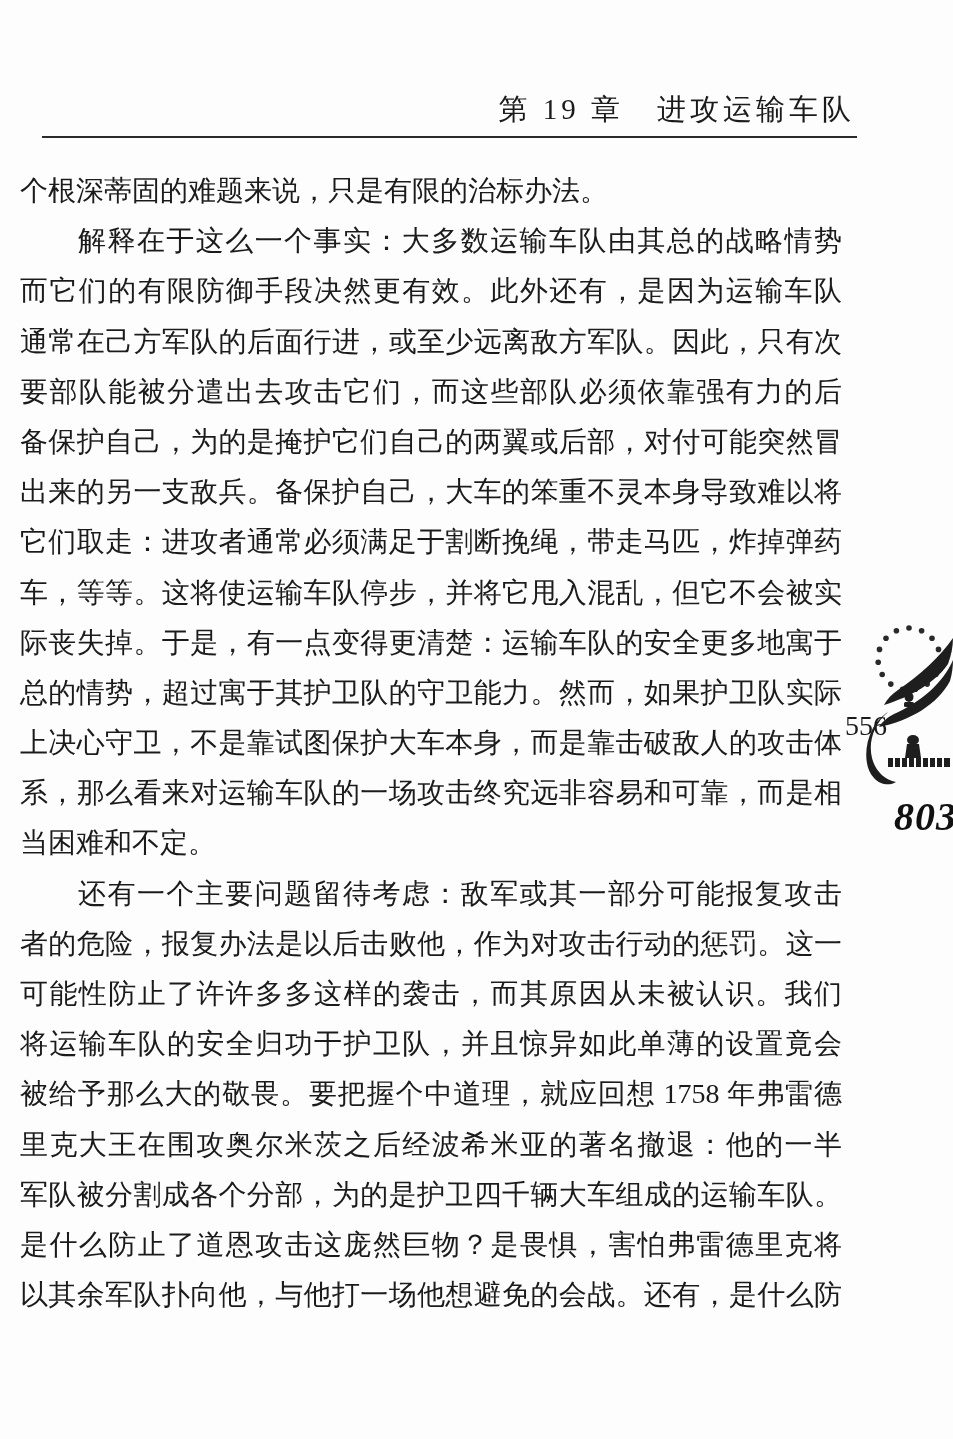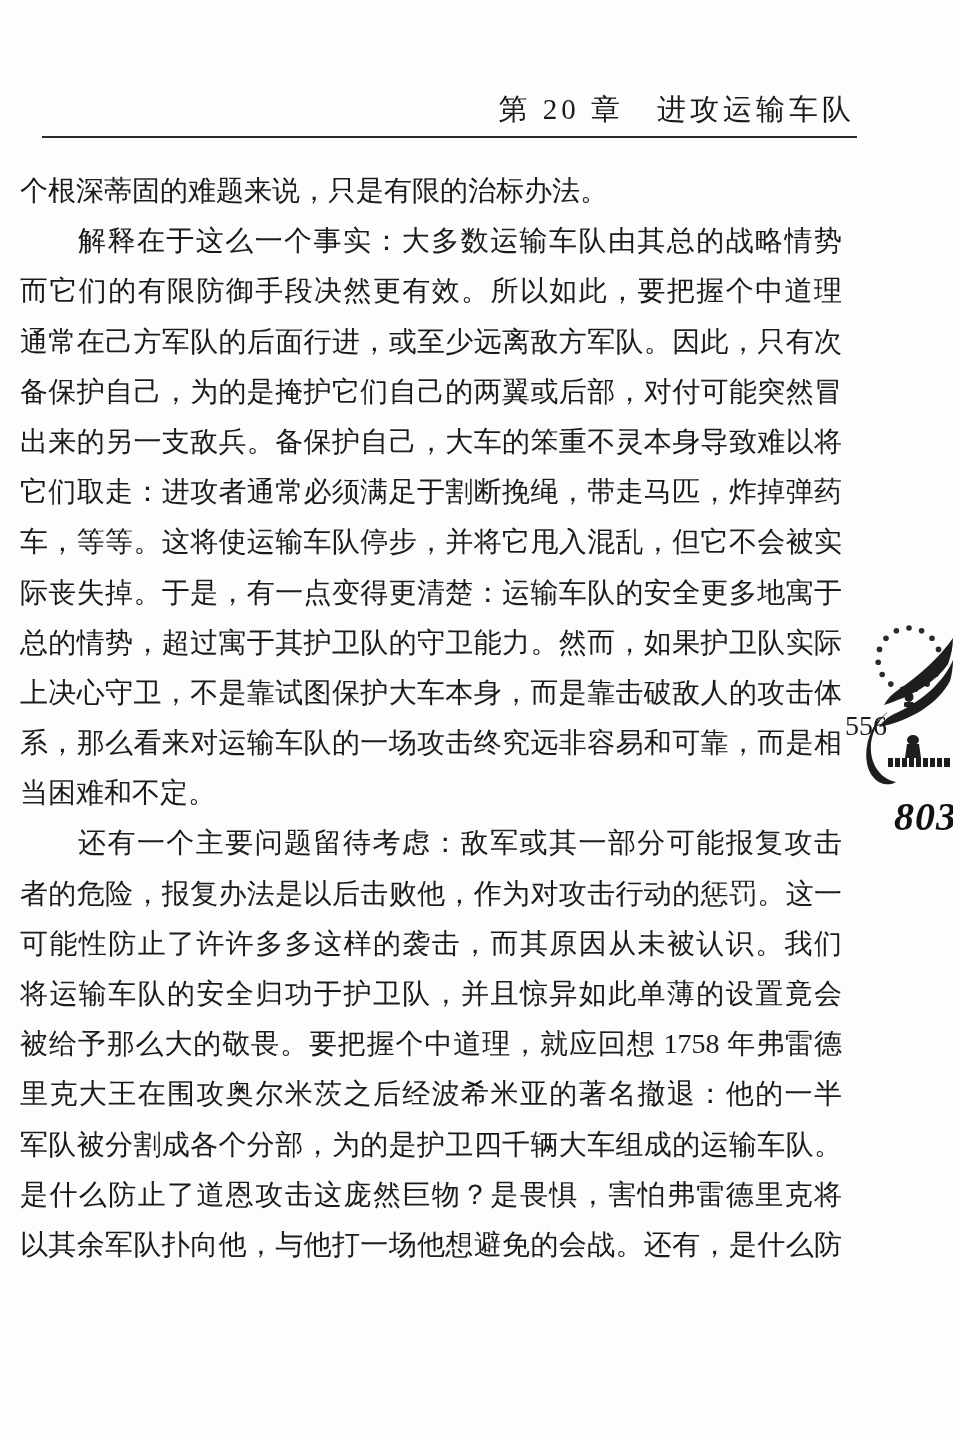--- a/index.html
+++ b/index.html
@@ -74,29 +74,30 @@
     left: 858px;
     width: 95px;
     height: 200px;
   }
 </style>
 </head>
 <body>
 
 <div class="page">
 
-  <div class="running-header">第 20 章　进攻运输车队</div>
+  <div class="running-header">第 19 章　进攻运输车队</div>
 
   <div class="header-rule"></div>
 
   <div class="text-column">
       <div class="line para-end">个根深蒂固的难题来说，只是有限的治标办法。</div>
       <div class="line indent">解释在于这么一个事实：大多数运输车队由其总的战略情势</div>
-      <div class="line">而它们的有限防御手段决然更有效。所以如此，要把握个中道理</div>
+      <div class="line">而它们的有限防御手段决然更有效。此外还有，是因为运输车队</div>
       <div class="line">通常在己方军队的后面行进，或至少远离敌方军队。因此，只有次</div>
+      <div class="line">要部队能被分遣出去攻击它们，而这些部队必须依靠强有力的后</div>
       <div class="line">备保护自己，为的是掩护它们自己的两翼或后部，对付可能突然冒</div>
       <div class="line">出来的另一支敌兵。备保护自己，大车的笨重不灵本身导致难以将</div>
       <div class="line">它们取走：进攻者通常必须满足于割断挽绳，带走马匹，炸掉弹药</div>
       <div class="line">车，等等。这将使运输车队停步，并将它甩入混乱，但它不会被实</div>
       <div class="line">际丧失掉。于是，有一点变得更清楚：运输车队的安全更多地寓于</div>
       <div class="line">总的情势，超过寓于其护卫队的守卫能力。然而，如果护卫队实际</div>
       <div class="line">上决心守卫，不是靠试图保护大车本身，而是靠击破敌人的攻击体</div>
       <div class="line">系，那么看来对运输车队的一场攻击终究远非容易和可靠，而是相</div>
       <div class="line para-end">当困难和不定。</div>
       <div class="line indent">还有一个主要问题留待考虑：敌军或其一部分可能报复攻击</div>

